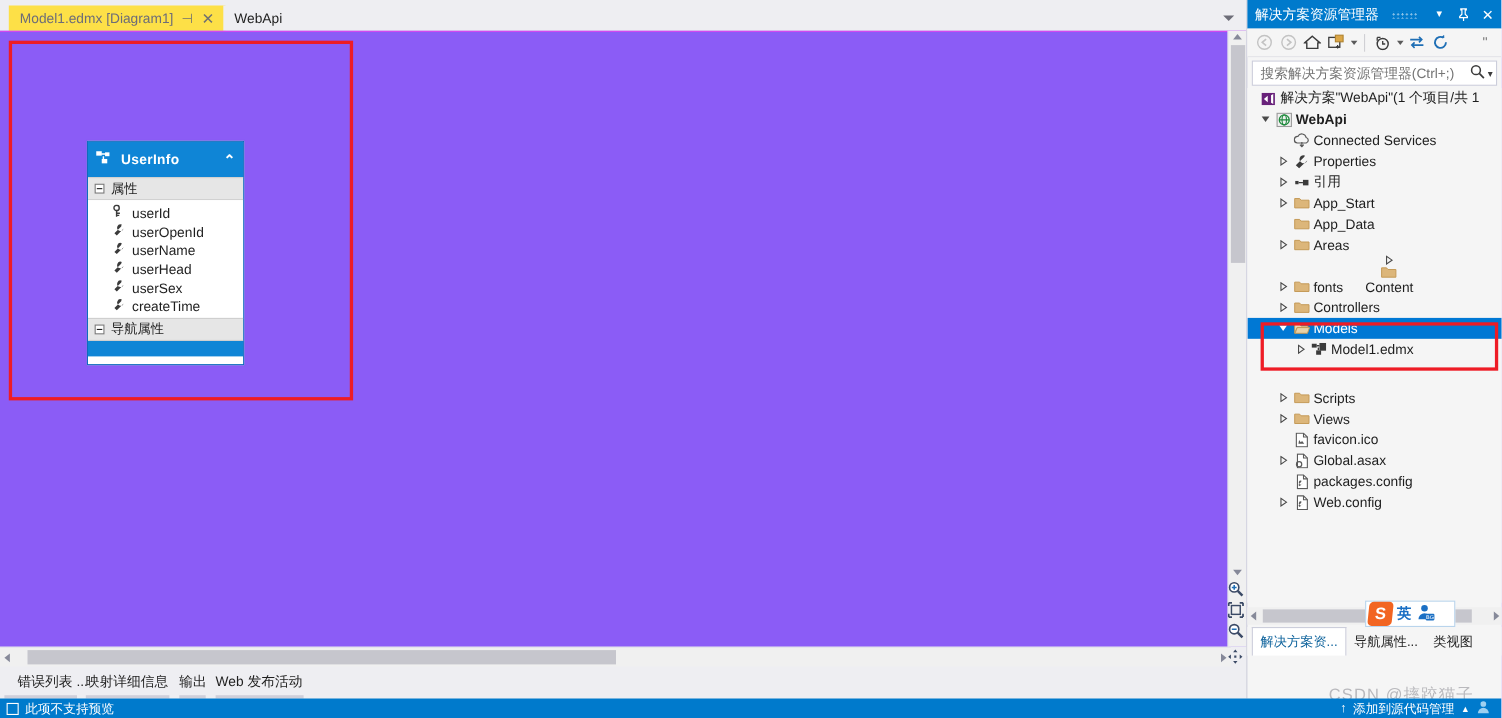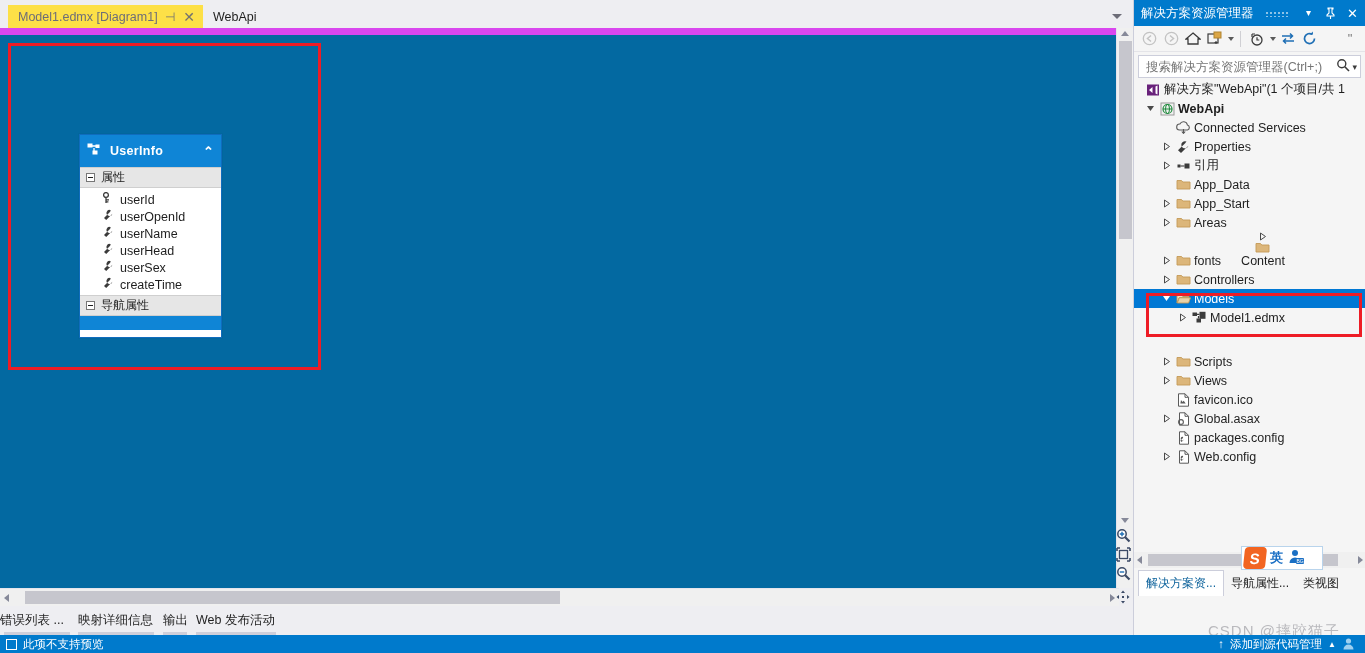--- a/index.html
+++ b/index.html
@@ -46,21 +46,21 @@
   }
   #tab-overflow-btn .caret {
     width: 0; height: 0;
     border-left: 5px solid transparent; border-right: 5px solid transparent;
     border-top: 5px solid #6d6d78;
   }
 
   
   #design-canvas {
     position: absolute; left: 0; top: 28px; width: 1133px; height: 560px;
-    background: #0369a1; border-top: 7px solid #d946ef;
+    background: #8b5cf6; border-top: 1px solid #d946ef;
   }
   #canvas-vscroll {
     position: absolute; right: 0; top: 28px; width: 17px; height: 560px;
     background: #f0f0f0; border-left: 1px solid #e4e4ec;
   }
   #canvas-vscroll .sb-arrow-up {
     position: absolute; top: 3px; left: 4px;
     width: 0; height: 0;
     border-left: 4px solid transparent; border-right: 4px solid transparent;
     border-bottom: 5px solid #868999;
@@ -417,21 +417,21 @@
       <span class="sb-arrow-right"></span>
     </div>
     <div id="canvas-pan-corner">
       <svg width="14" height="14" viewBox="0 0 14 14">
         <path d="M7 0.5 L9 3 L5 3 Z M7 13.5 L9 11 L5 11 Z M0.5 7 L3 5 L3 9 Z M13.5 7 L11 5 L11 9 Z M6 6 h2 v2 h-2 z" fill="#3b4a66"></path>
       </svg>
     </div>
   </div>
 
   <div id="bottom-tabs">
-    <div class="btab" style="left:0;">错误列表 ...</div>
+    <div class="btab" style="left:16px;">错误列表 ...</div>
     <div class="btab-underline" style="left:4px;width:66px;"></div>
     <div class="btab" style="left:78px;">映射详细信息</div>
     <div class="btab-underline" style="left:78px;width:76px;"></div>
     <div class="btab" style="left:163px;">输出</div>
     <div class="btab-underline" style="left:163px;width:24px;"></div>
     <div class="btab" style="left:196px;">Web 发布活动</div>
     <div class="btab-underline" style="left:196px;width:80px;"></div>
   </div>
 
   <div id="solution-explorer">
@@ -571,41 +571,41 @@
         <span class="tw-ico">
           <svg width="14" height="14" viewBox="0 0 14 14">
               <rect x="1.5" y="5.5" width="3" height="3" fill="#3b3b3b"></rect>
               <path d="M4.5 7 h4" stroke="#3b3b3b" stroke-width="1.1"></path>
               <rect x="8.5" y="4.5" width="5" height="5" fill="#3b3b3b"></rect>
             </svg>
         </span>
         <span class="tw-label">引用</span>
       </div>
 
+      <div class="tree-row" style="padding-left:24px;">
+        <span class="tw-exp">
+          <svg width="9" height="9" viewBox="0 0 9 9">
+              <path d="M2.5 1 L2.5 8 L7.5 4.5 Z" fill="none" stroke="#4a4a4a" stroke-width="1"></path>
+            </svg>
+        </span>
+        <span class="tw-ico">
+          <svg width="15" height="13" viewBox="0 0 15 13">
+              <path d="M1 2.5 h4.5 l1.3 1.5 H14 v7 H1z" fill="#dcb67a" stroke="#c49a57" stroke-width="0.9"></path>
+            </svg>
+        </span>
+        <span class="tw-label">App_Start</span>
+      </div>
+
       <div class="tree-row" style="padding-left:40px;">
         <span class="tw-ico">
           <svg width="15" height="13" viewBox="0 0 15 13">
               <path d="M1 2.5 h4.5 l1.3 1.5 H14 v7 H1z" fill="#dcb67a" stroke="#c49a57" stroke-width="0.9"></path>
             </svg>
         </span>
         <span class="tw-label">App_Data</span>
-      </div>
-
-      <div class="tree-row" style="padding-left:24px;">
-        <span class="tw-exp">
-          <svg width="9" height="9" viewBox="0 0 9 9">
-              <path d="M2.5 1 L2.5 8 L7.5 4.5 Z" fill="none" stroke="#4a4a4a" stroke-width="1"></path>
-            </svg>
-        </span>
-        <span class="tw-ico">
-          <svg width="15" height="13" viewBox="0 0 15 13">
-              <path d="M1 2.5 h4.5 l1.3 1.5 H14 v7 H1z" fill="#dcb67a" stroke="#c49a57" stroke-width="0.9"></path>
-            </svg>
-        </span>
-        <span class="tw-label">App_Start</span>
       </div>
 
       <div class="tree-row" style="padding-left:24px;">
         <span class="tw-exp">
           <svg width="9" height="9" viewBox="0 0 9 9">
               <path d="M2.5 1 L2.5 8 L7.5 4.5 Z" fill="none" stroke="#4a4a4a" stroke-width="1"></path>
             </svg>
         </span>
         <span class="tw-ico">
           <svg width="15" height="13" viewBox="0 0 15 13">

